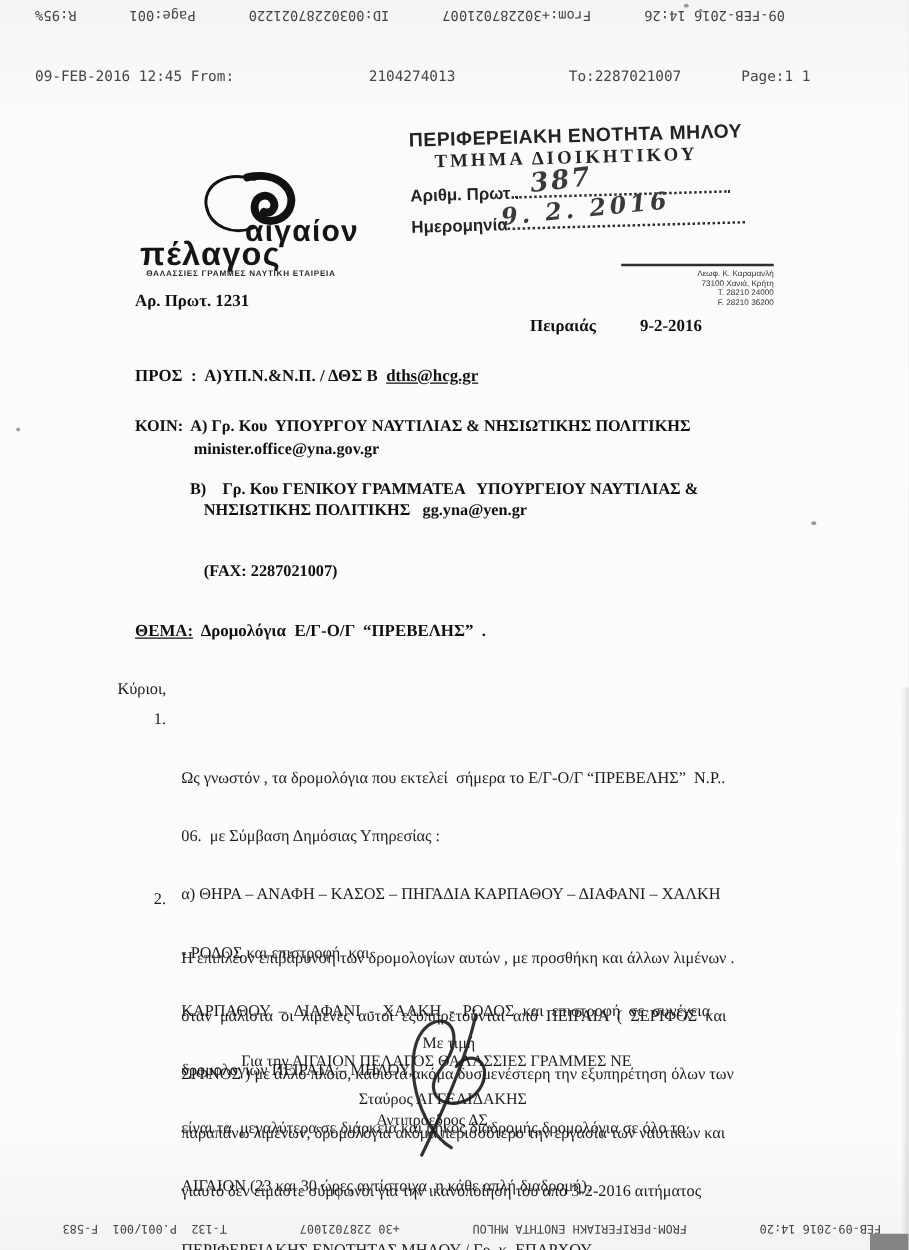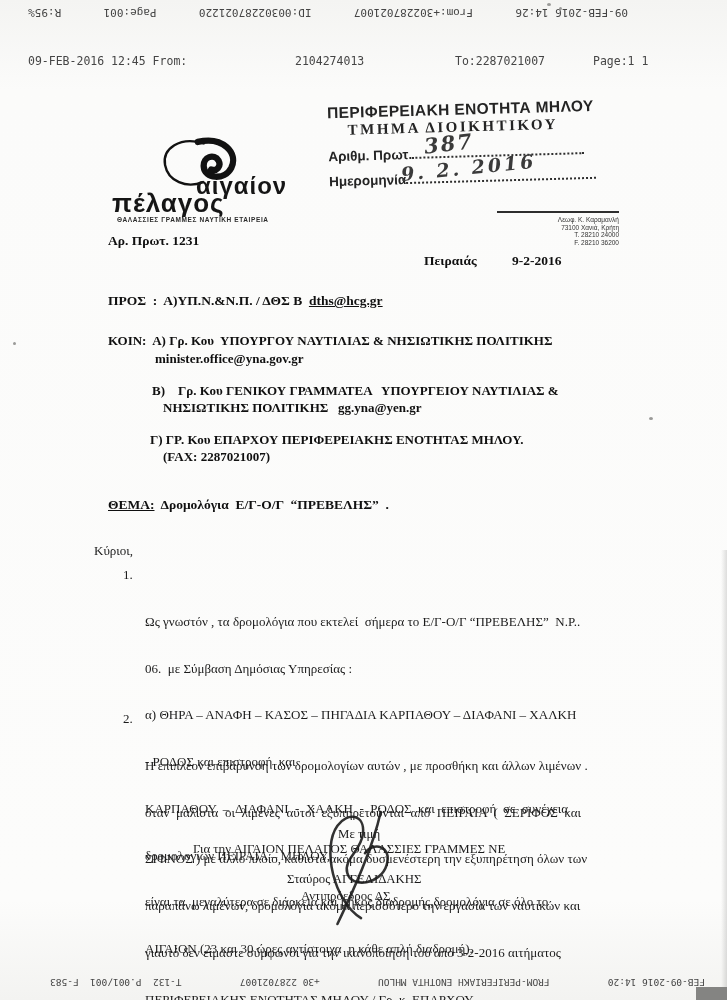--- a/index.html
+++ b/index.html
@@ -115,21 +115,20 @@
   <div class="t bold sz135" style="left:108px;top:233px;text-align:right;">Αρ. Πρωτ. 1231</div>
   <div class="t bold sz135" style="left:424px;top:253px;">Πειραιάς</div>
   <div class="t bold sz135" style="left:512px;top:253px;">9-2-2016</div>
 
   <div class="t bold sz135" style="left:108px;top:293px;"><span>ΠΡΟΣ  :  Α)ΥΠ.Ν.&amp;Ν.Π. / ΔΘΣ Β</span><span>  </span><span class="email-underline">dths@hcg.gr</span></div>
 
   <div class="t bold sz13" style="left:108px;top:333px;">ΚΟΙΝ:  Α) Γρ. Κου  ΥΠΟΥΡΓΟΥ ΝΑΥΤΙΛΙΑΣ &amp; ΝΗΣΙΩΤΙΚΗΣ ΠΟΛΙΤΙΚΗΣ</div>
   <div class="t bold sz13" style="left:155px;top:351px;">minister.office@yna.gov.gr</div>
   <div class="t bold sz13" style="left:152px;top:383px;">Β)    Γρ. Κου ΓΕΝΙΚΟΥ ΓΡΑΜΜΑΤΕΑ   ΥΠΟΥΡΓΕΙΟΥ ΝΑΥΤΙΛΙΑΣ &amp;</div>
   <div class="t bold sz13" style="left:163px;top:400px;">ΝΗΣΙΩΤΙΚΗΣ ΠΟΛΙΤΙΚΗΣ   gg.yna@yen.gr</div>
-  <div class="t bold sz13" style="left:150px;top:432px;">Γ) ΓΡ. Κου ΕΠΑΡΧΟΥ ΠΕΡΙΦΕΡΕΙΑΚΗΣ ΕΝΟΤΗΤΑΣ ΜΗΛΟΥ.</div>
   <div class="t bold sz13" style="left:163px;top:449px;font-family:Liberation Serif, serif;">(FAX: 2287021007)</div>
 
   <div class="t bold sz135" style="left:108px;top:497px;"><span class="subject-label">ΘΕΜΑ:</span><span>  Δρομολόγια  Ε/Γ-Ο/Γ  “ΠΡΕΒΕΛΗΣ”  .</span></div>
 
   <div class="t sz13" style="left:94px;top:543px;">Κύριοι,</div>
 
   <div class="para" style="left:145px;top:567px;width:520px;">
     <span class="no">1.</span>
     <div>Ως γνωστόν , τα δρομολόγια που εκτελεί  σήμερα το Ε/Γ-Ο/Γ “ΠΡΕΒΕΛΗΣ”  Ν.Ρ..</div>
     <div>06.  με Σύμβαση Δημόσιας Υπηρεσίας :</div>

